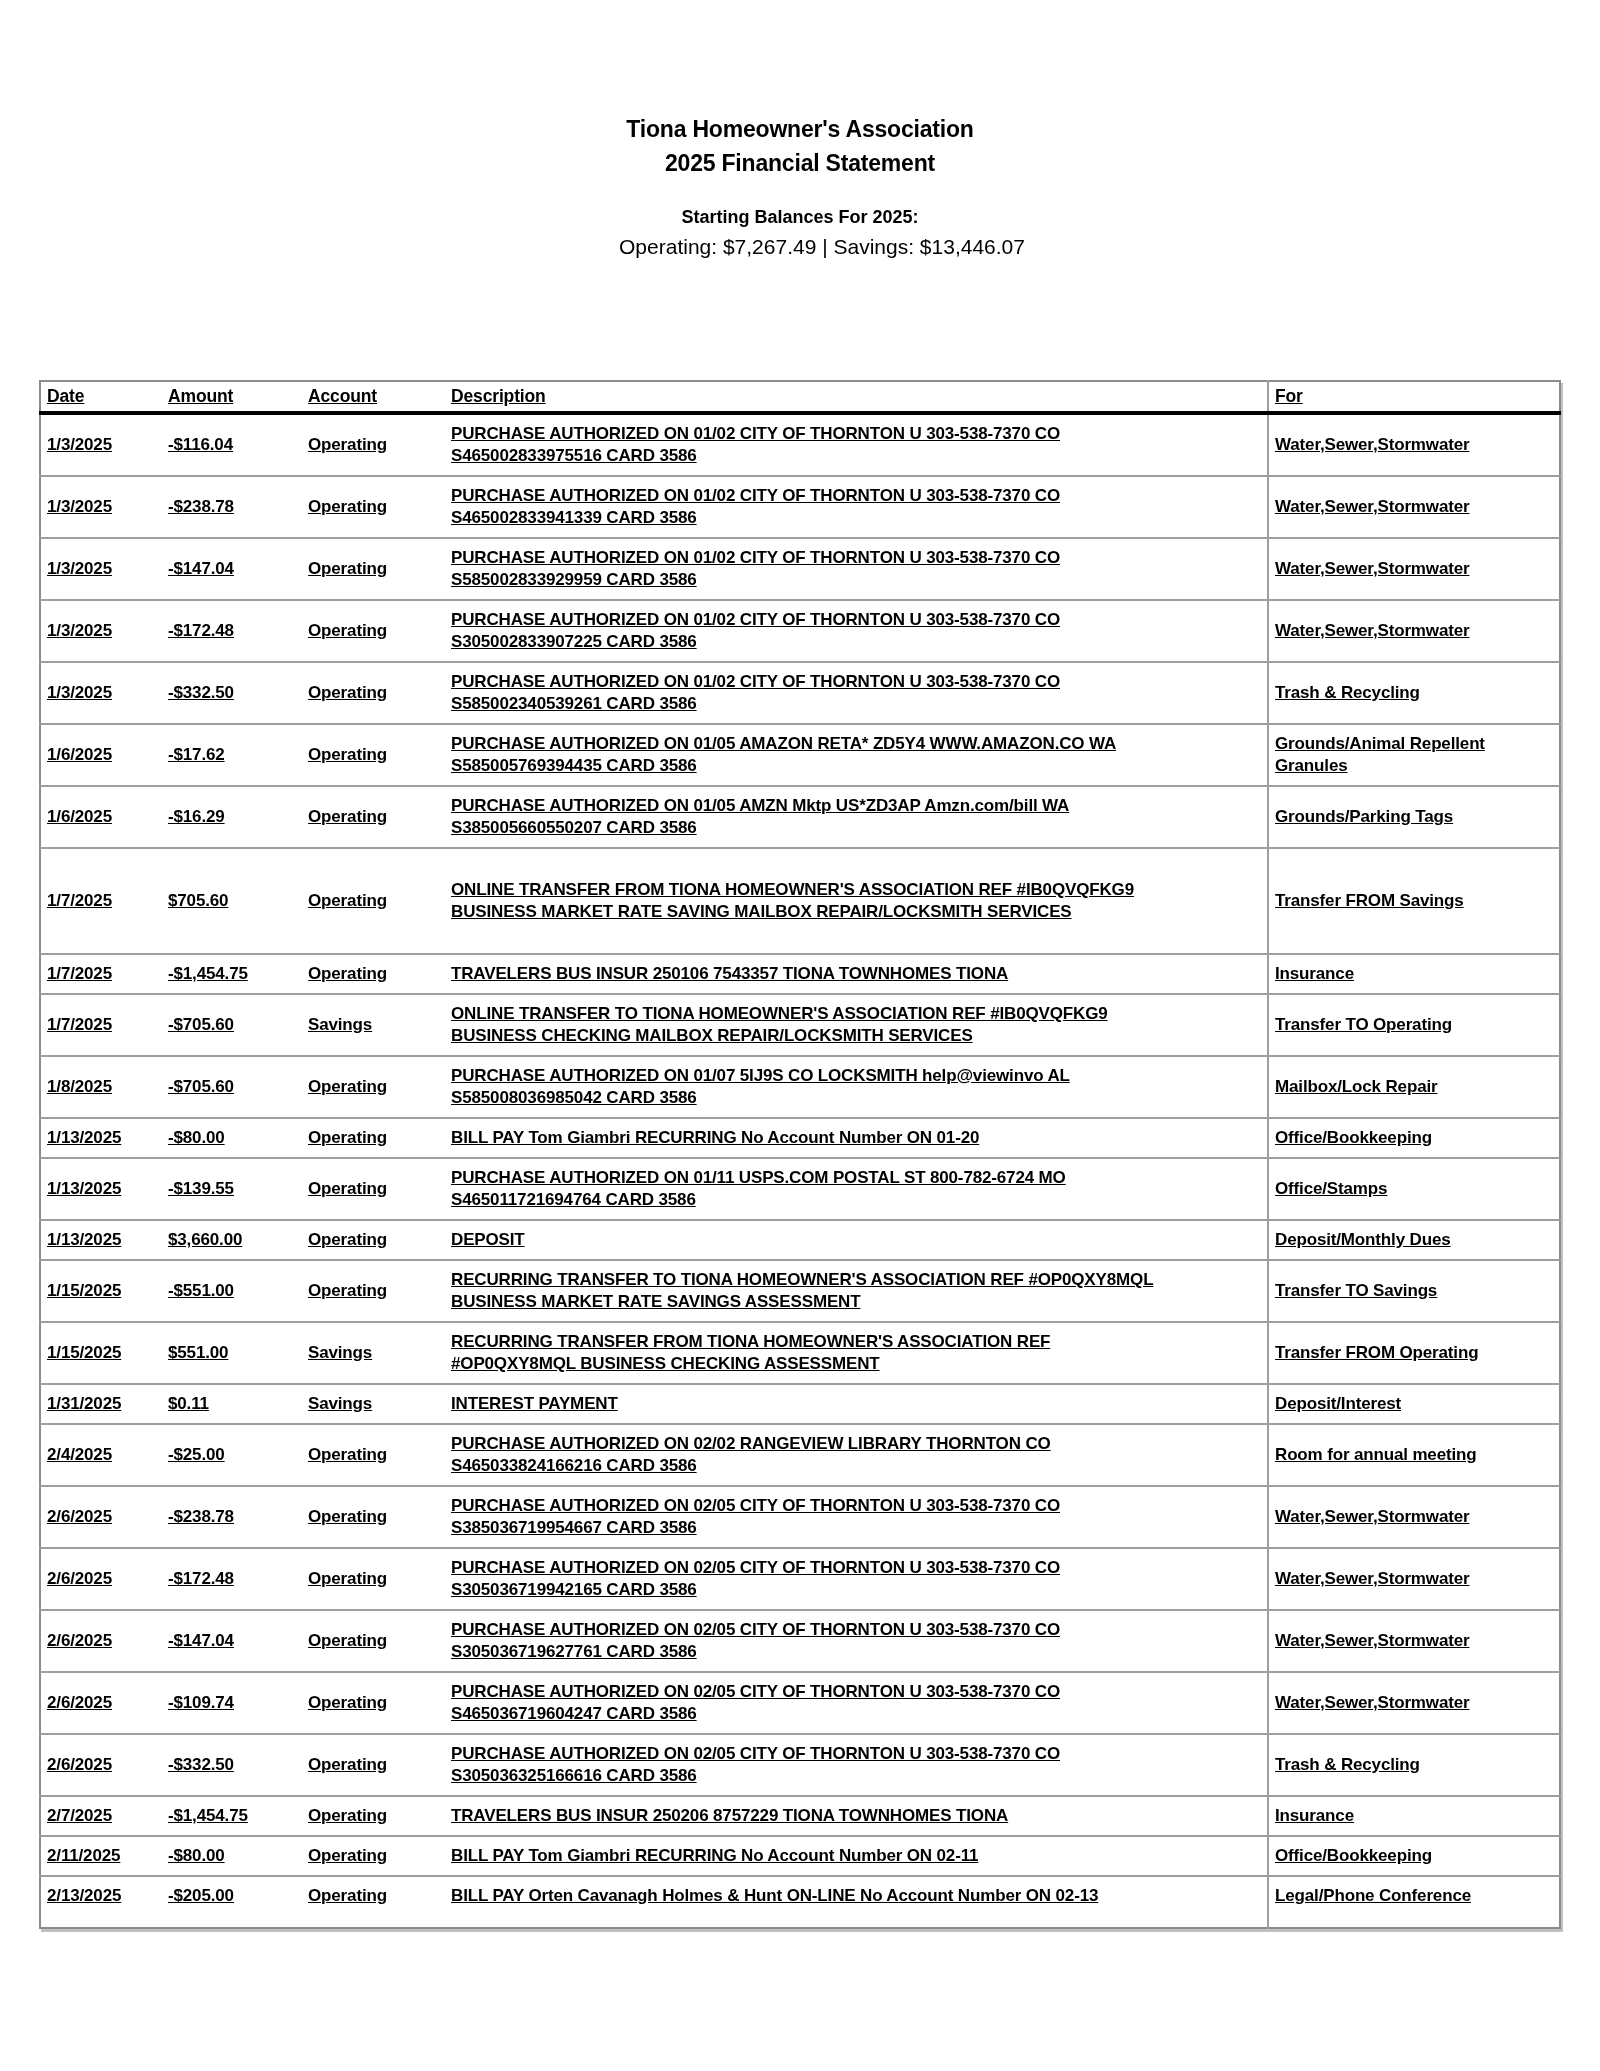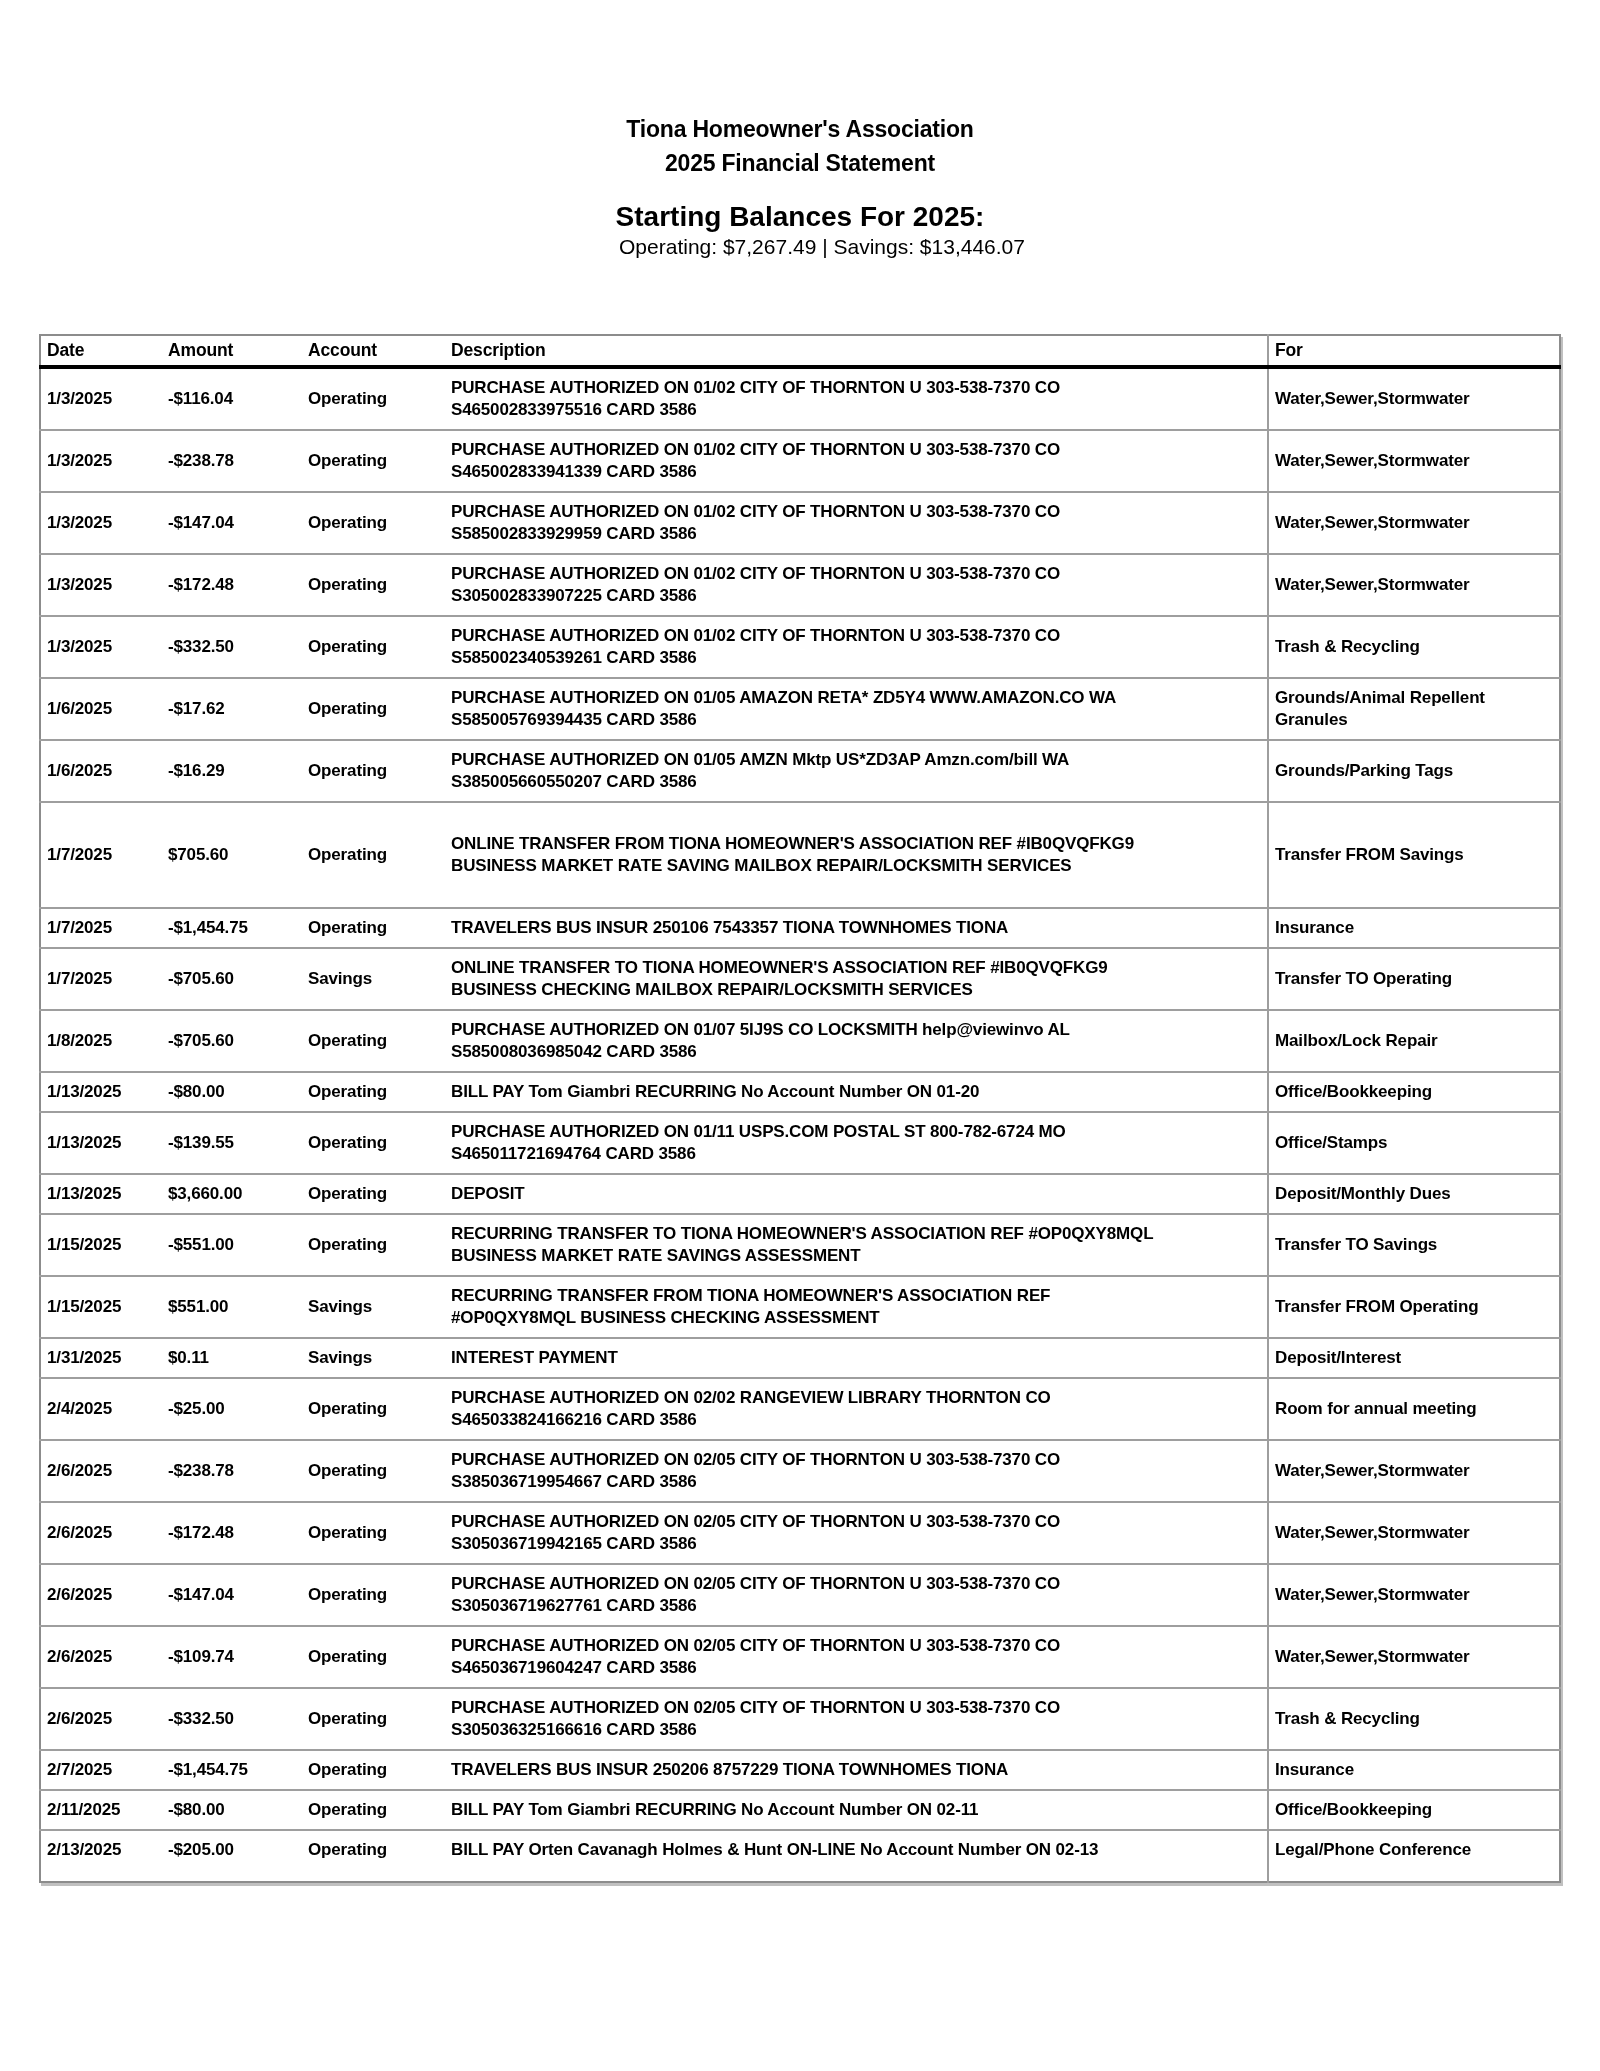--- a/index.html
+++ b/index.html
@@ -26,40 +26,41 @@
     text-align: center;
   }
   .title-line {
     font-size: 23px;
     font-weight: 700;
     line-height: 34px;
     letter-spacing: -0.2px;
   }
   .balances-heading {
     margin-top: 22px;
-    font-size: 28px;
+    font-size: 18px;
     font-weight: 700;
     line-height: 30px;
   }
   .balances-line {
     font-size: 21px;
     font-weight: 400;
     line-height: 30px;
     padding-left: 44px;
   }
   table.txn-table {
     width: 1520px;
-    margin: 72px auto 0 auto;
+    margin: 118px auto 0 auto;
     border-collapse: collapse;
     table-layout: fixed;
     border: 2px solid #8c8c8c;
     box-shadow: 2px 3px 0 #c0c0c0;
     font-size: 17px;
     font-weight: 700;
     letter-spacing: -0.15px;
+    text-decoration: underline;
   }
   col.c-date    { width: 122px; }
   col.c-amount  { width: 140px; }
   col.c-account { width: 143px; }
   col.c-desc    { width: 823px; }
   col.c-for     { width: 292px; }
   thead th {
     text-align: left;
     padding: 4px 6px 4px 6px;
     border-bottom: 4px solid #000000;

